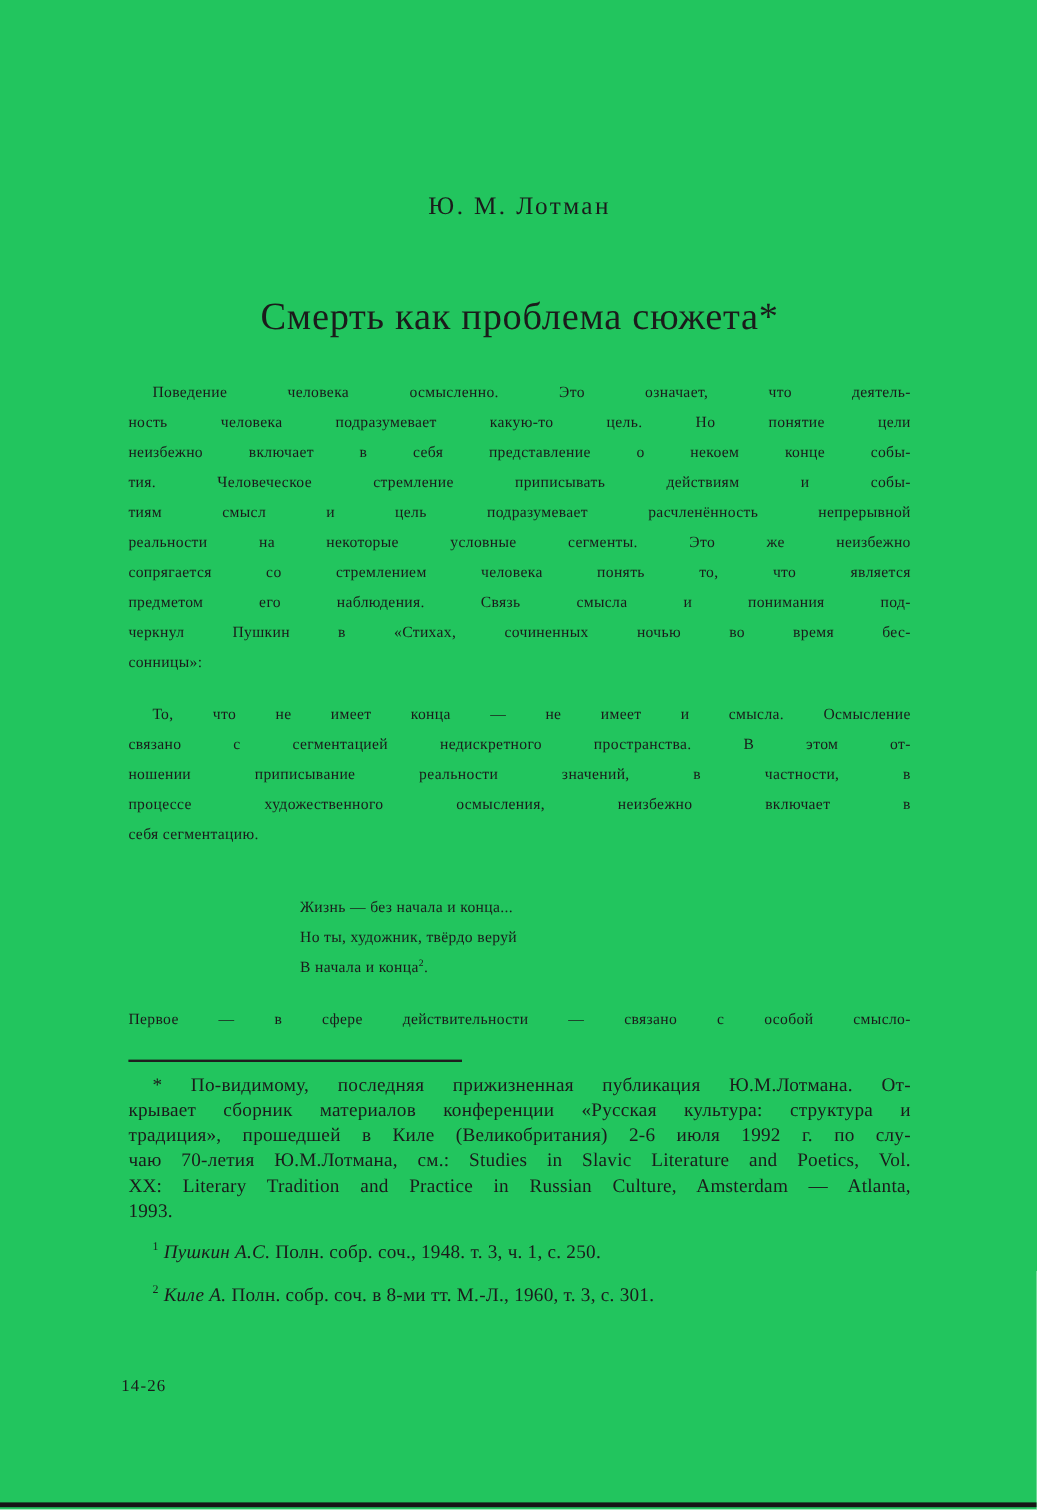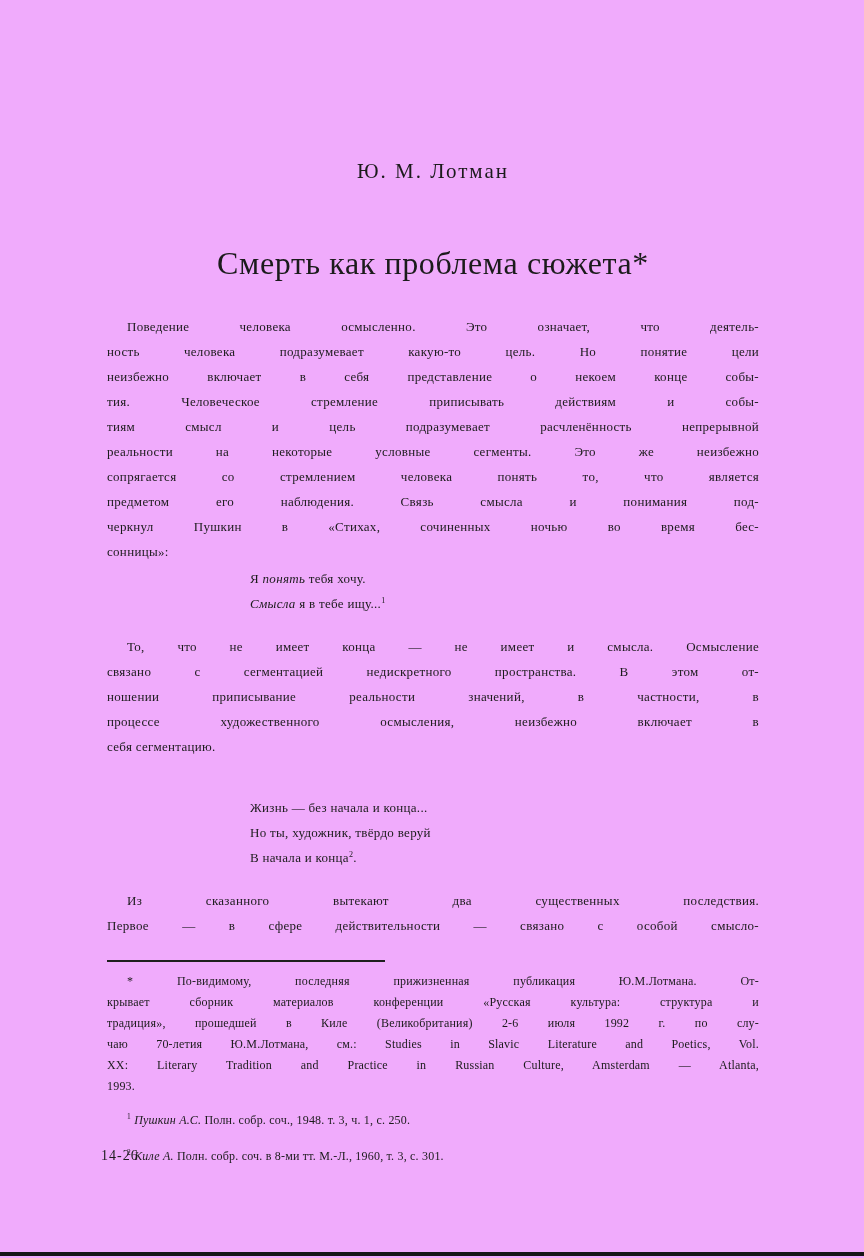--- a/index.html
+++ b/index.html
@@ -1,20 +1,20 @@
 <!DOCTYPE html>
 <html><head>
 <meta charset="utf-8">
 <style>
   html, body { margin: 0; padding: 0; background: #ffffff; }
   .page {
     position: relative;
     width: 864px;
     height: 1258px;
-    background: #f0abfc;
+    background: #22c55e;
     color: #1b1b1b;
     font-family: "Liberation Serif", "DejaVu Serif", serif;
     overflow: hidden;
   }
   .content {
     position: absolute;
     left: 107px;
     top: 0;
     width: 652px;
     padding-top: 158px;
@@ -50,21 +50,21 @@
   .it { font-style: italic; }
   sup { font-size: 0.62em; vertical-align: super; line-height: 0; }
   .fn-rule {
     margin-top: 22px;
     width: 278px;
     height: 0;
     border-top: 2px solid #1f1f1f;
   }
   .footnotes {
     margin-top: 9px;
-    font-size: 12px;
+    font-size: 16px;
     line-height: 21px;
     letter-spacing: 0.2px;
   }
   .footnotes .tline { min-height: 21px; }
   .fn-1 { margin-top: 13px; }
   .fn-2 { margin-top: 15px; }
   .signature {
     position: absolute;
     left: 101px;
     top: 1148px;
@@ -93,38 +93,33 @@
           <div class="tline j">ность человека подразумевает какую-то цель. Но понятие цели</div>
           <div class="tline j">неизбежно включает в себя представление о некоем конце собы-</div>
           <div class="tline j">тия. Человеческое стремление приписывать действиям и собы-</div>
           <div class="tline j">тиям смысл и цель подразумевает расчленённость непрерывной</div>
           <div class="tline j">реальности на некоторые условные сегменты. Это же неизбежно</div>
           <div class="tline j">сопрягается со стремлением человека понять то, что является</div>
           <div class="tline j">предметом его наблюдения. Связь смысла и понимания под-</div>
           <div class="tline j">черкнул Пушкин в «Стихах, сочиненных ночью во время бес-</div>
           <div class="tline">сонницы»:</div>
         </div>
-        <div class="block verse block-1">
-          <div class="tline"><span>Я </span><span class="it">понять</span><span> тебя хочу.</span></div>
-          <div class="tline"><span class="it">Смысла</span><span> я в тебе ищу...</span><sup>1</sup></div>
-        </div>
         <div class="block paragraph block-2">
           <div class="tline j first">То, что не имеет конца — не имеет и смысла. Осмысление</div>
           <div class="tline j">связано с сегментацией недискретного пространства. В этом от-</div>
           <div class="tline j">ношении приписывание реальности значений, в частности, в</div>
           <div class="tline j">процессе художественного осмысления, неизбежно включает в</div>
           <div class="tline">себя сегментацию.</div>
         </div>
         <div class="block verse block-3">
           <div class="tline">Жизнь — без начала и конца...</div>
           <div class="tline">Но ты, художник, твёрдо веруй</div>
           <div class="tline"><span>В начала и конца</span><sup>2</sup><span>.</span></div>
         </div>
         <div class="block paragraph block-4">
-          <div class="tline j first">Из сказанного вытекают два существенных последствия.</div>
           <div class="tline j">Первое — в сфере действительности — связано с особой смысло-</div>
         </div>
       </div>
     <div class="fn-rule"></div>
     <div class="footnotes">
         <div class="footnote fn-0">
           <div class="tline j first">* По-видимому, последняя прижизненная публикация Ю.М.Лотмана. От-</div>
           <div class="tline j">крывает сборник материалов конференции «Русская культура: структура и</div>
           <div class="tline j">традиция», прошедшей в Киле (Великобритания) 2-6 июля 1992 г. по слу-</div>
           <div class="tline j">чаю 70-летия Ю.М.Лотмана, см.: Studies in Slavic Literature and Poetics, Vol.</div>

